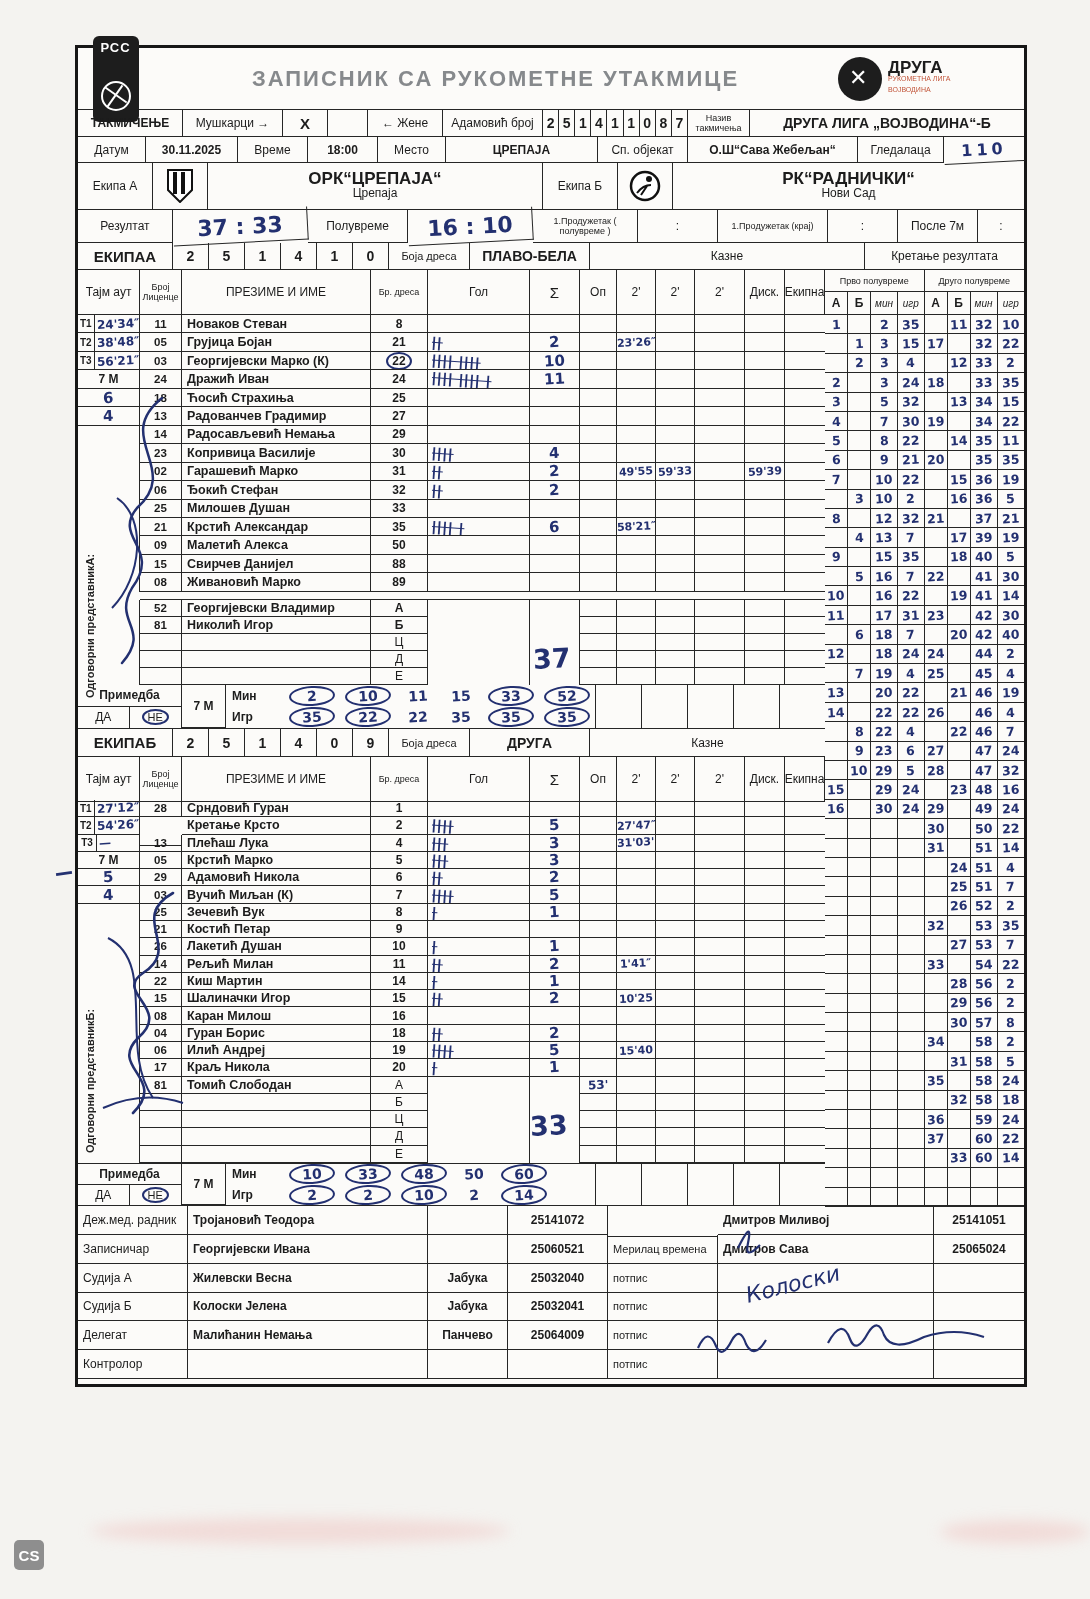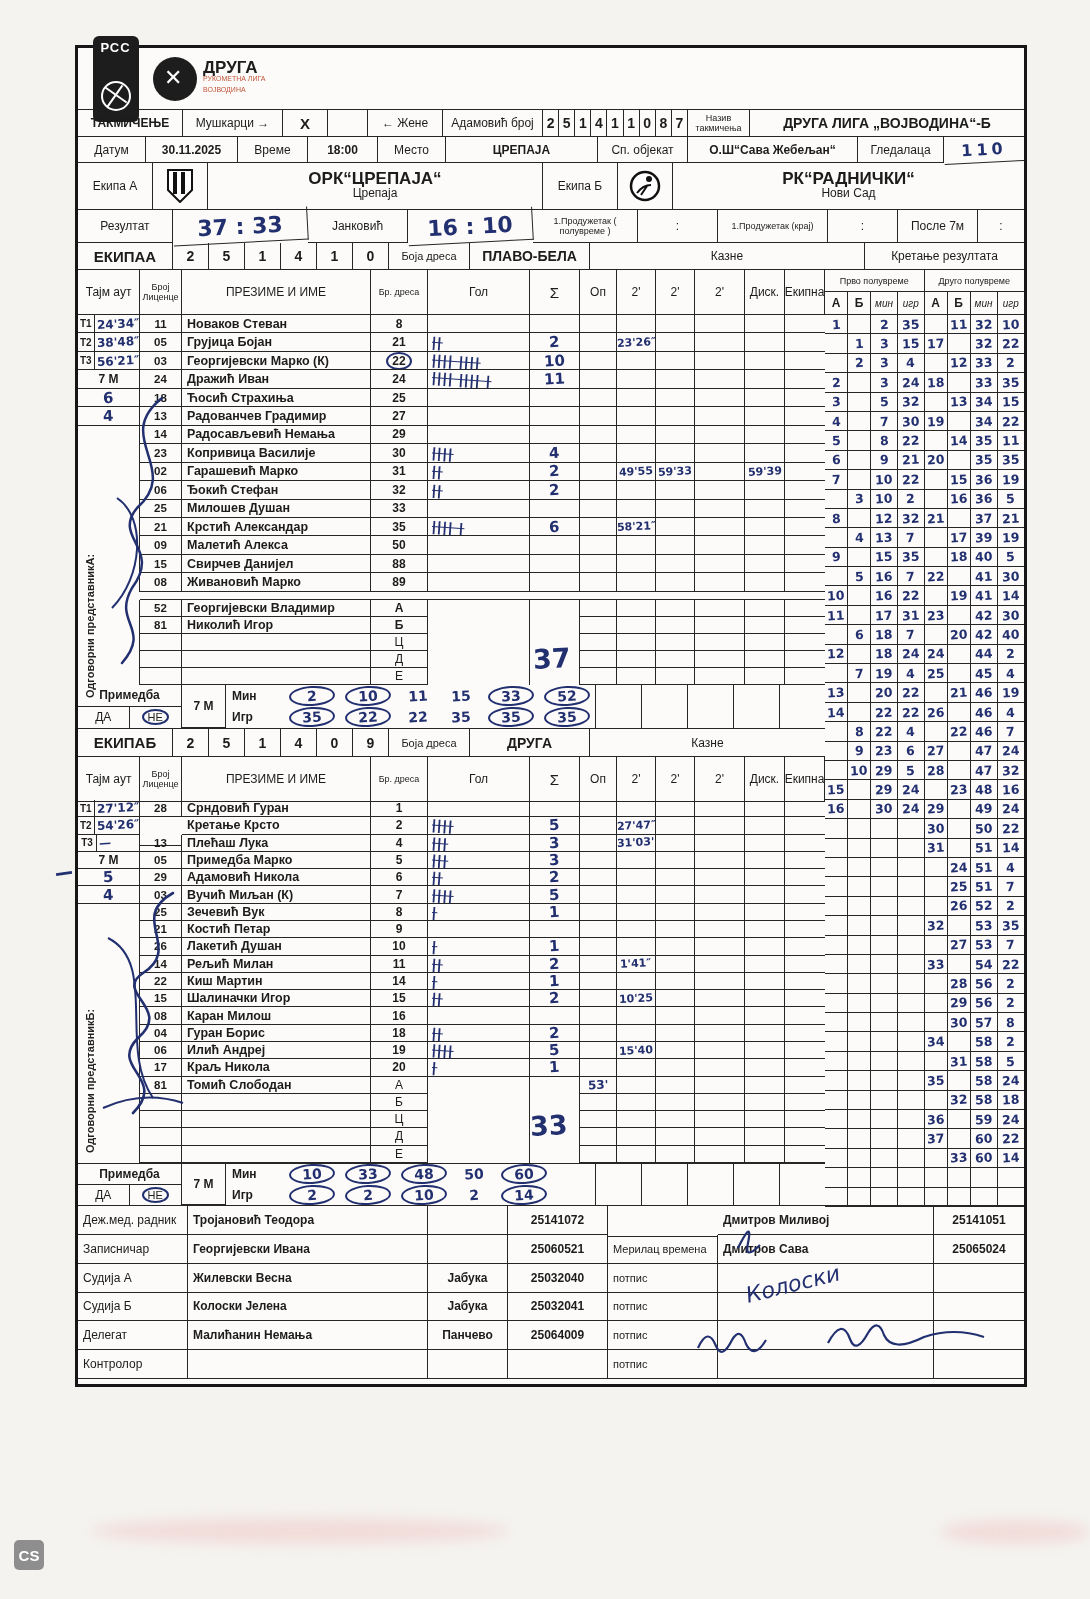--- a/index.html
+++ b/index.html
@@ -76,20 +76,23 @@
 
   <div class="form">
 
     <div class="band" style="left:0;top:0;width:946px;height:62px;border-bottom:1.4px solid #262626;align-items:center;">
       <div style="width:75px;display:flex;justify-content:center;">
         <div class="rss-logo">
           <span class="t">РСС</span>
           <span class="rss-ball"></span>
         </div>
       </div>
+      <div style="flex:1;display:flex;justify-content:center;align-items:center;">
+        <span class="hdr-title">ЗАПИСНИК СА РУКОМЕТНЕ УТАКМИЦЕ</span>
+      </div>
       <div style="width:180px;display:flex;align-items:center;gap:6px;padding-right:6px;">
         <span class="druga-ball"></span>
         <span style="display:flex;flex-direction:column;line-height:11px;">
           <b style="font-size:17px;">ДРУГА</b>
           <span style="font-size:7px;color:#c2553a;">РУКОМЕТНА ЛИГА</span>
           <span style="font-size:7px;color:#c2553a;">ВОЈВОДИНА</span>
         </span>
       </div>
     </div>
 
@@ -151,21 +154,21 @@
       </div>
       <div class="cell last" style="width:351px;flex-direction:column;line-height:15px;">
         <span class="typed" style="font-size:17px;">РК“РАДНИЧКИ“</span>
         <span style="font-size:12px;">Нови Сад</span>
       </div>
     </div>
 
     <div class="band" style="left:0;top:162px;width:946px;height:33px;">
       <div class="cell lab" style="width:95px;">Резултат</div>
       <div class="cell hw" style="width:135px;font-size:22px;">37 : 33</div>
-      <div class="cell lab" style="width:100px;">Јанковић</div>
+      <div class="cell lab" style="width:100px;">Полувреме</div>
       <div class="cell hw" style="width:125px;font-size:22px;">16 : 10</div>
       <div class="cell sm" style="width:105px;">1.Продужетак ( полувреме )</div>
       <div class="cell" style="width:80px;">:</div>
       <div class="cell sm" style="width:110px;">1.Продужетак (крај)</div>
       <div class="cell" style="width:70px;">:</div>
       <div class="cell lab" style="width:80px;">После 7м</div>
       <div class="cell last" style="width:46px;">:</div>
     </div>
 
     <div class="band" style="left:0;top:195px;width:946px;height:27px;">
@@ -668,21 +671,21 @@
             <span class="hw" style="font-size: 11px;">31'03'</span>
           </div>
           <div class="cell" style="width: 39px;"></div>
           <div class="cell" style="width: 50px;"></div>
           <div class="cell" style="width: 40px;"></div>
           <div class="cell last" style="width: 40px;"></div>
         </div>
         <div class="prow" style="height: 17.2857px;">
           <div class="cell" style="width: 62px; font-weight: bold;">7 М</div>
           <div class="cell typed" style="width: 42px; font-size: 11.5px;">05</div>
-          <div class="cell typed left" style="width: 189px; font-size: 12.5px;">Примедба Марко</div>
+          <div class="cell typed left" style="width: 189px; font-size: 12.5px;">Крстић Марко</div>
           <div class="cell typed" style="width: 57px;">5</div>
           <div class="cell" style="width: 102px; justify-content: flex-start;">
             <span class="tally" style="padding-left: 4px;">|||</span>
           </div>
           <div class="cell" style="width: 50px;">
             <span class="hw" style="font-size: 15px;">3</span>
           </div>
           <div class="cell" style="width: 37px;"></div>
           <div class="cell" style="width: 39px;"></div>
           <div class="cell" style="width: 39px;"></div>

